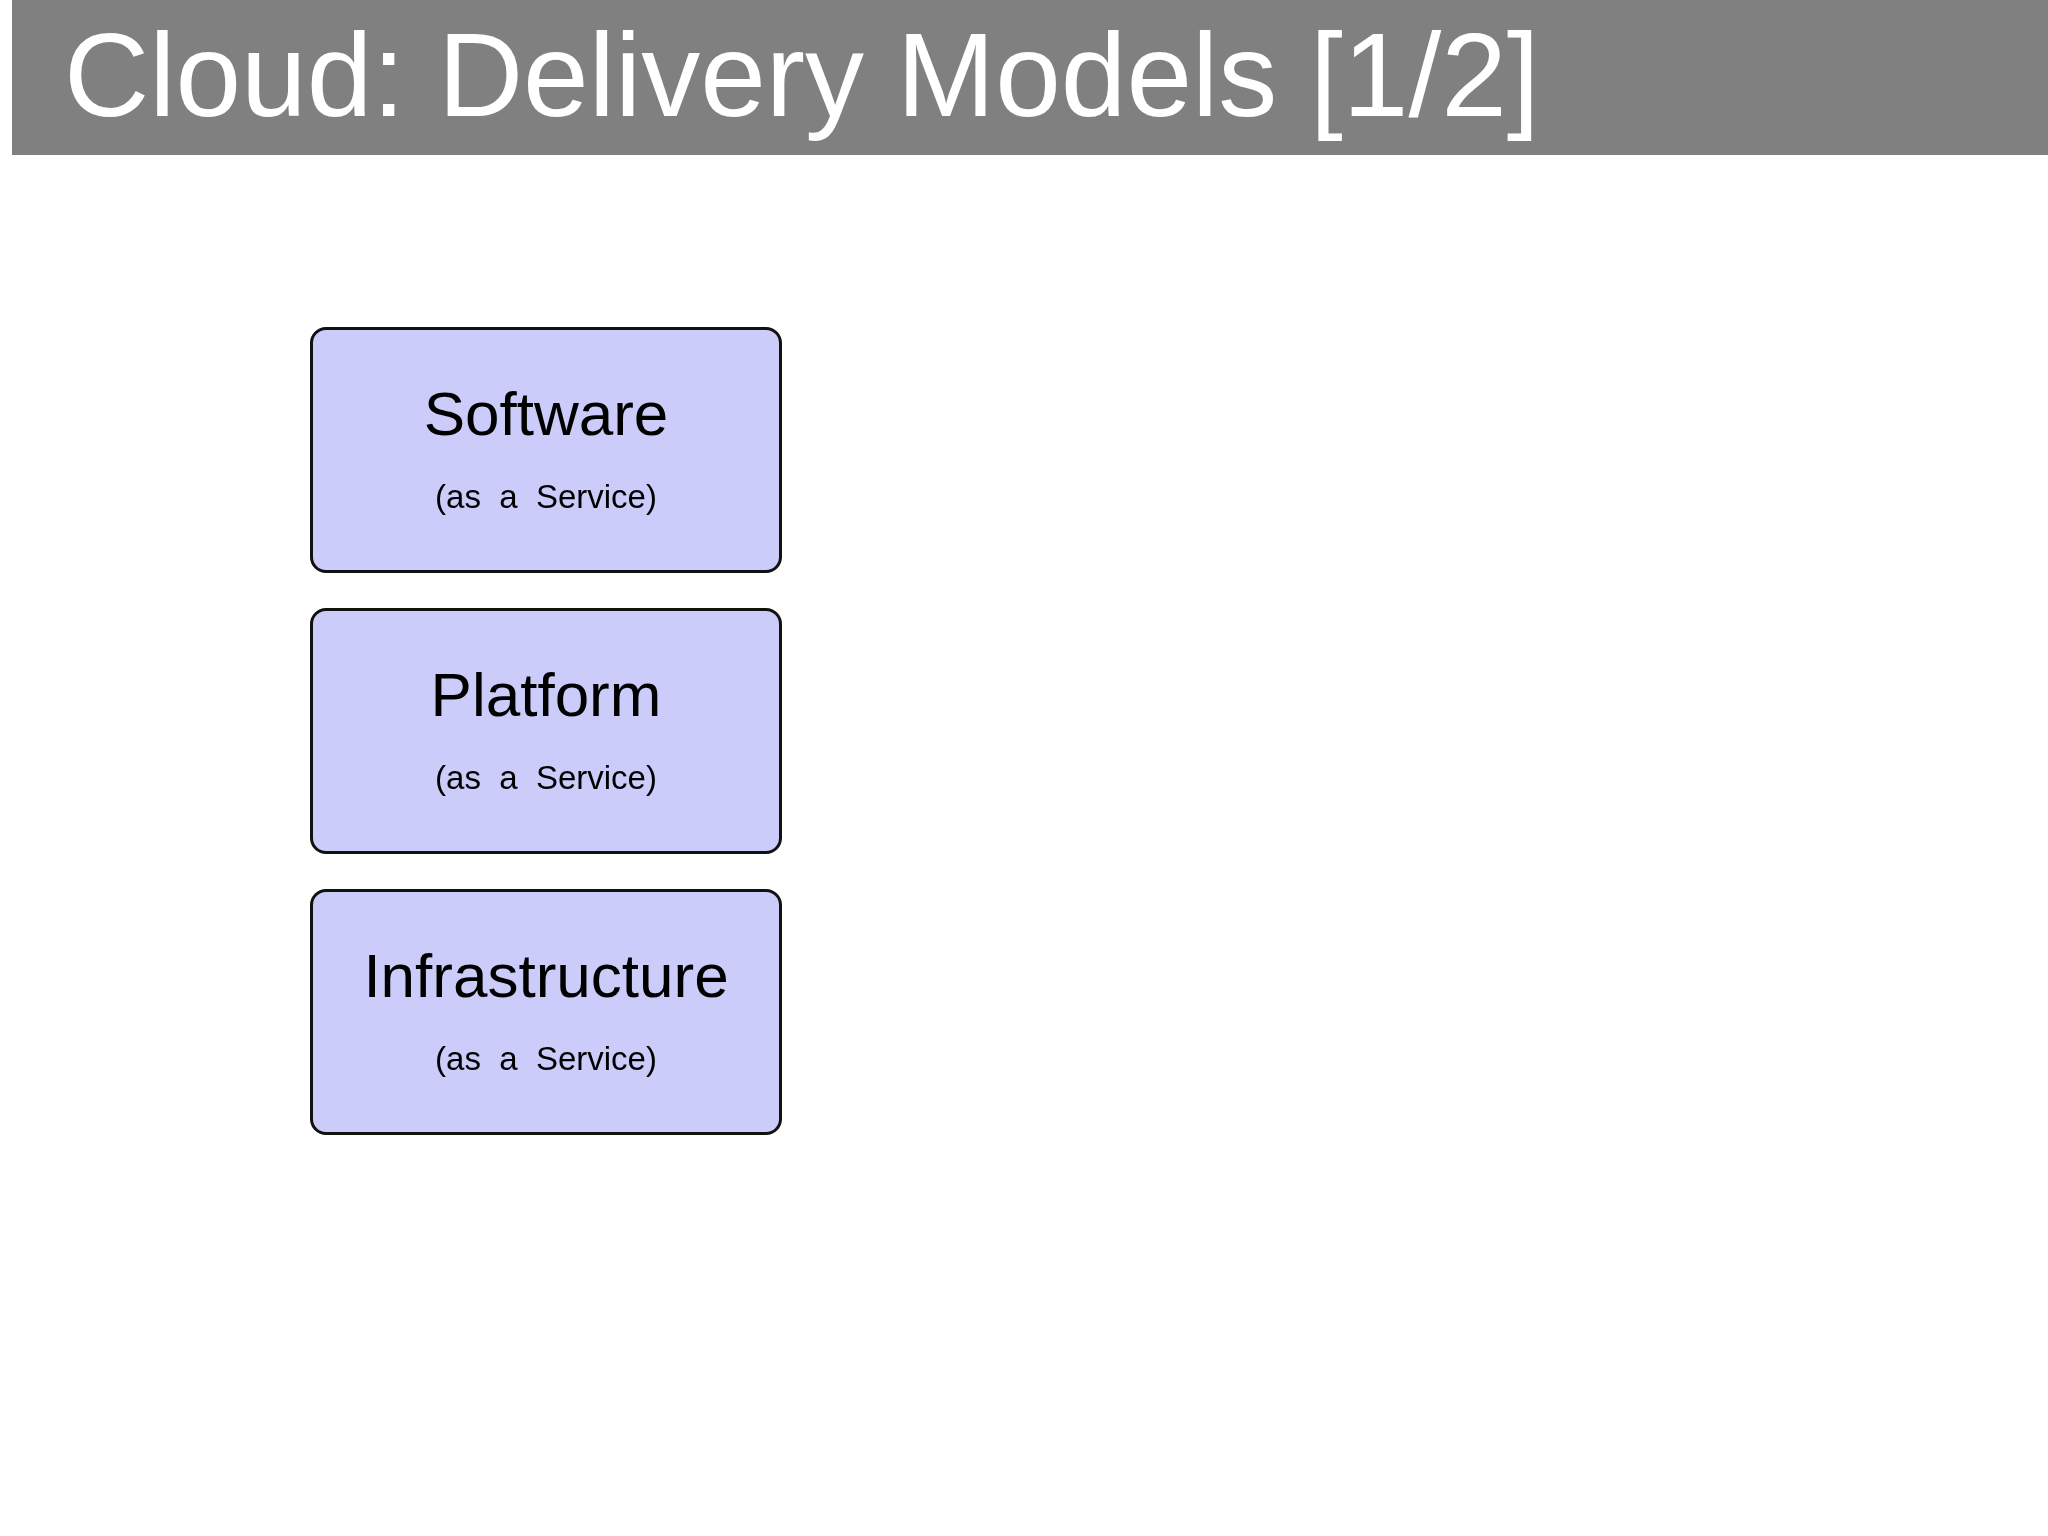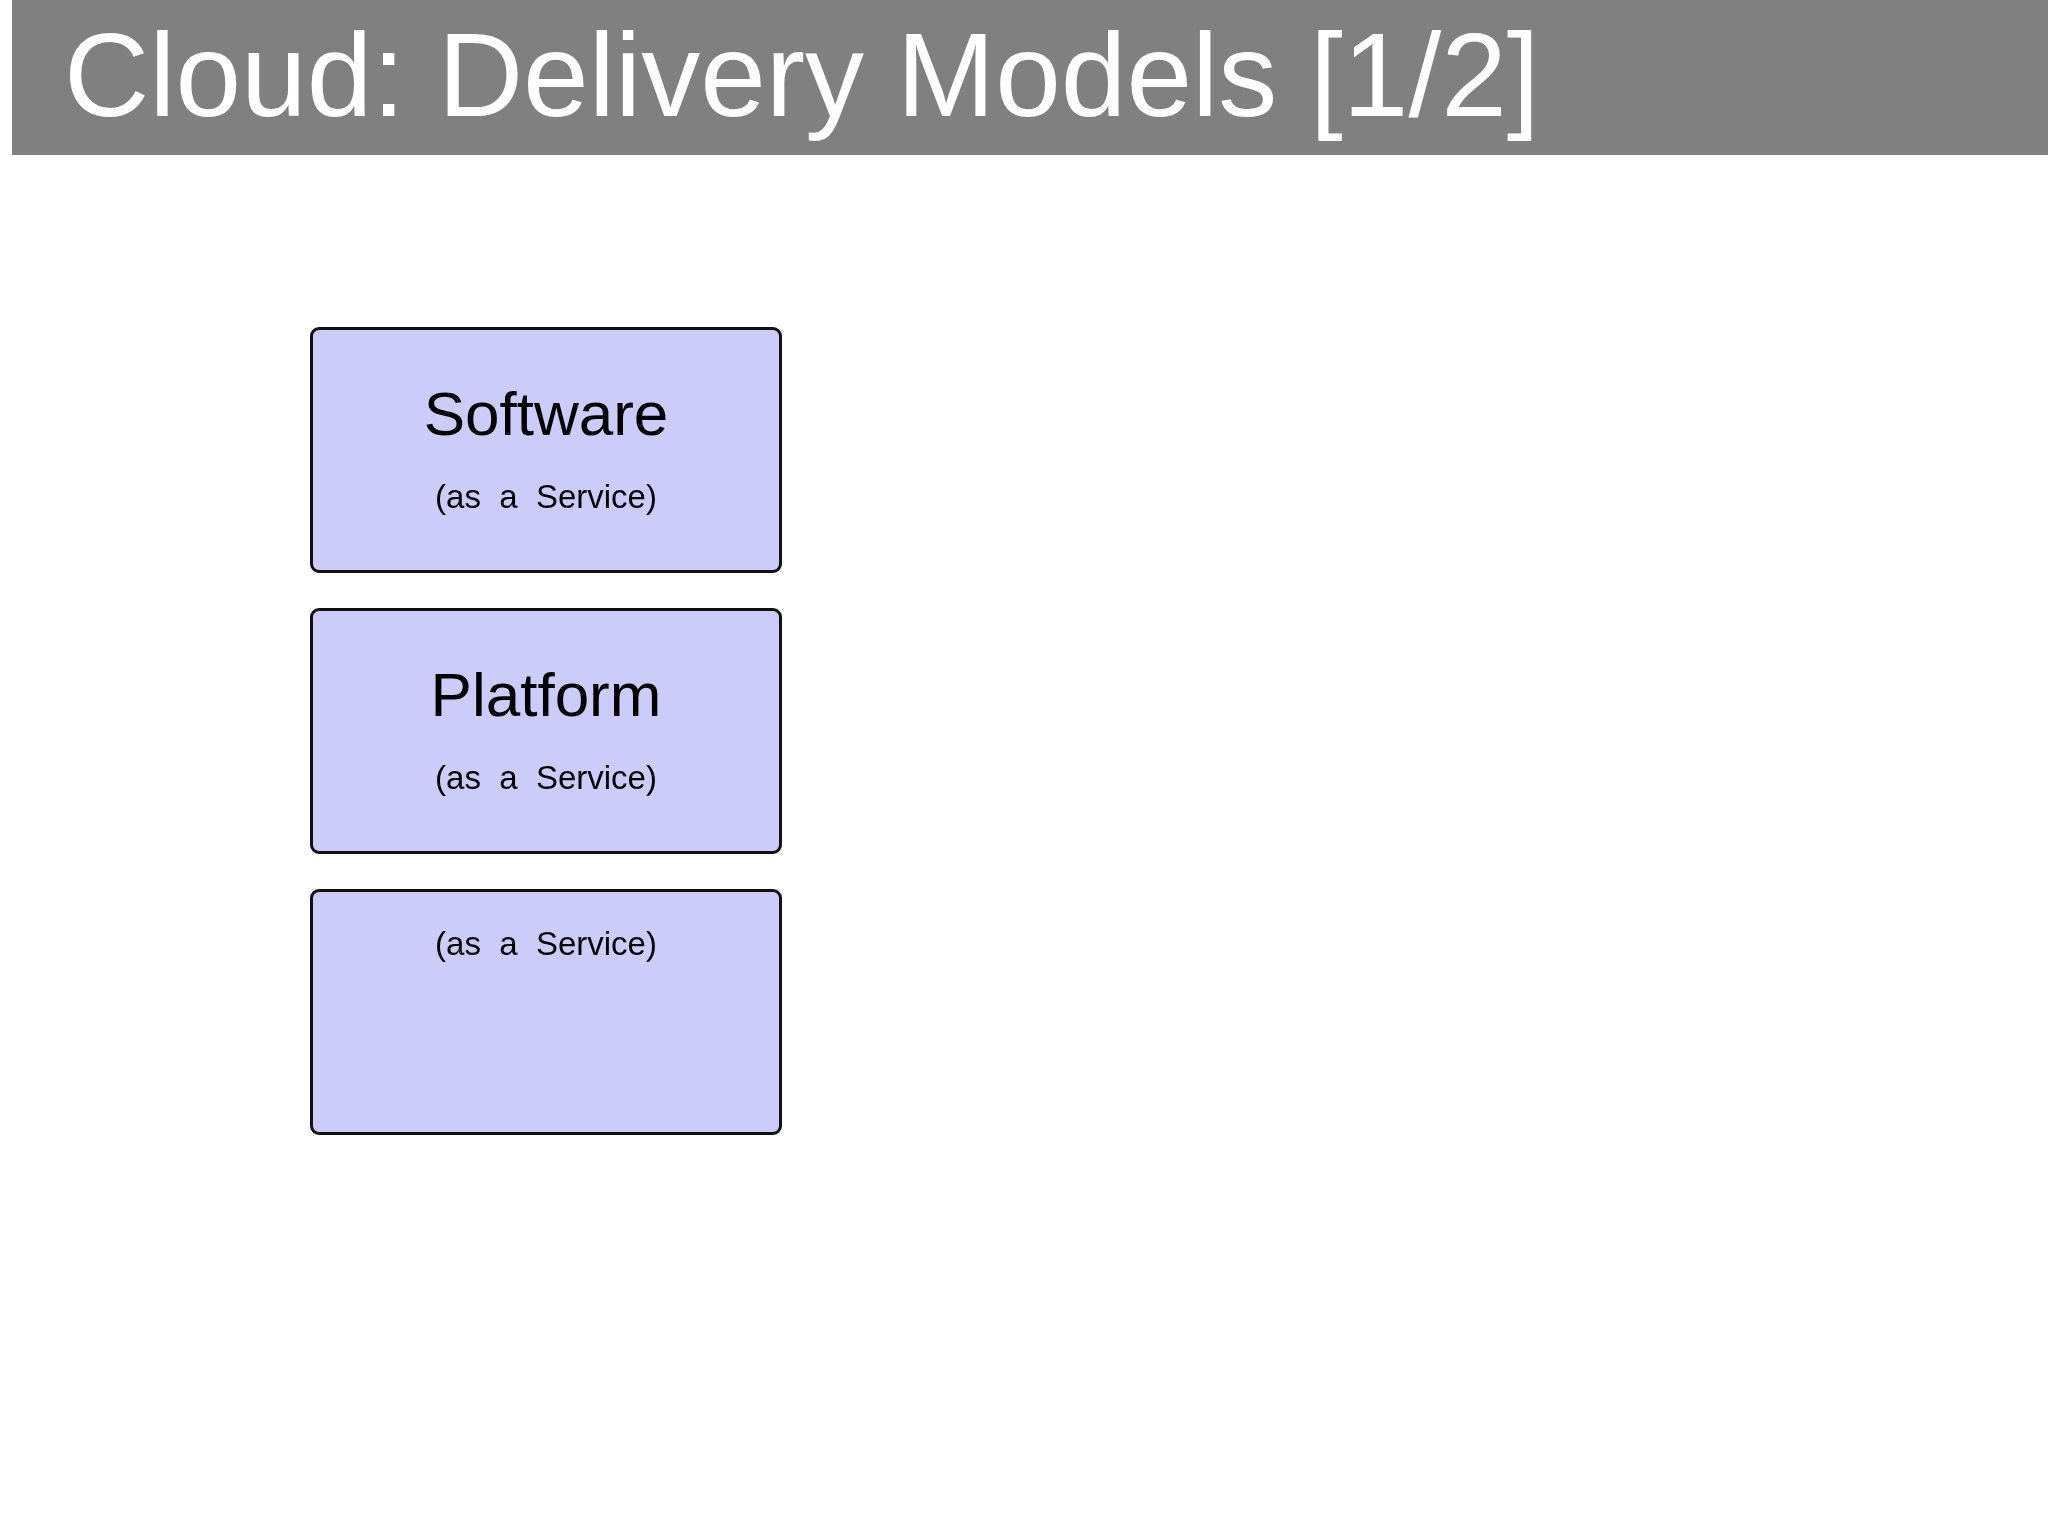--- a/index.html
+++ b/index.html
@@ -45,21 +45,21 @@
     width: 472px;
   }
 
   .model-box {
     position: relative;
     box-sizing: border-box;
     width: 472px;
     height: 246px;
     background: #ccccfa;
     border: 3px solid #111111;
-    border-radius: 9px;
+    border-radius: 16px;
     margin-bottom: 35px;
     display: flex;
     flex-direction: column;
     align-items: center;
     justify-content: flex-start;
   }
   .model-box:last-child {
     margin-bottom: 0;
   }
 
@@ -93,16 +93,17 @@
     <div class="model-title">Software</div>
     <div class="model-subtitle">(as  a  Service)</div>
   </div>
 
   <div class="model-box">
     <div class="model-title">Platform</div>
     <div class="model-subtitle">(as  a  Service)</div>
   </div>
 
   <div class="model-box">
+    <div class="model-title">Infrastructure</div>
     <div class="model-subtitle">(as  a  Service)</div>
   </div>
 
 </div>
 
 </body></html>

